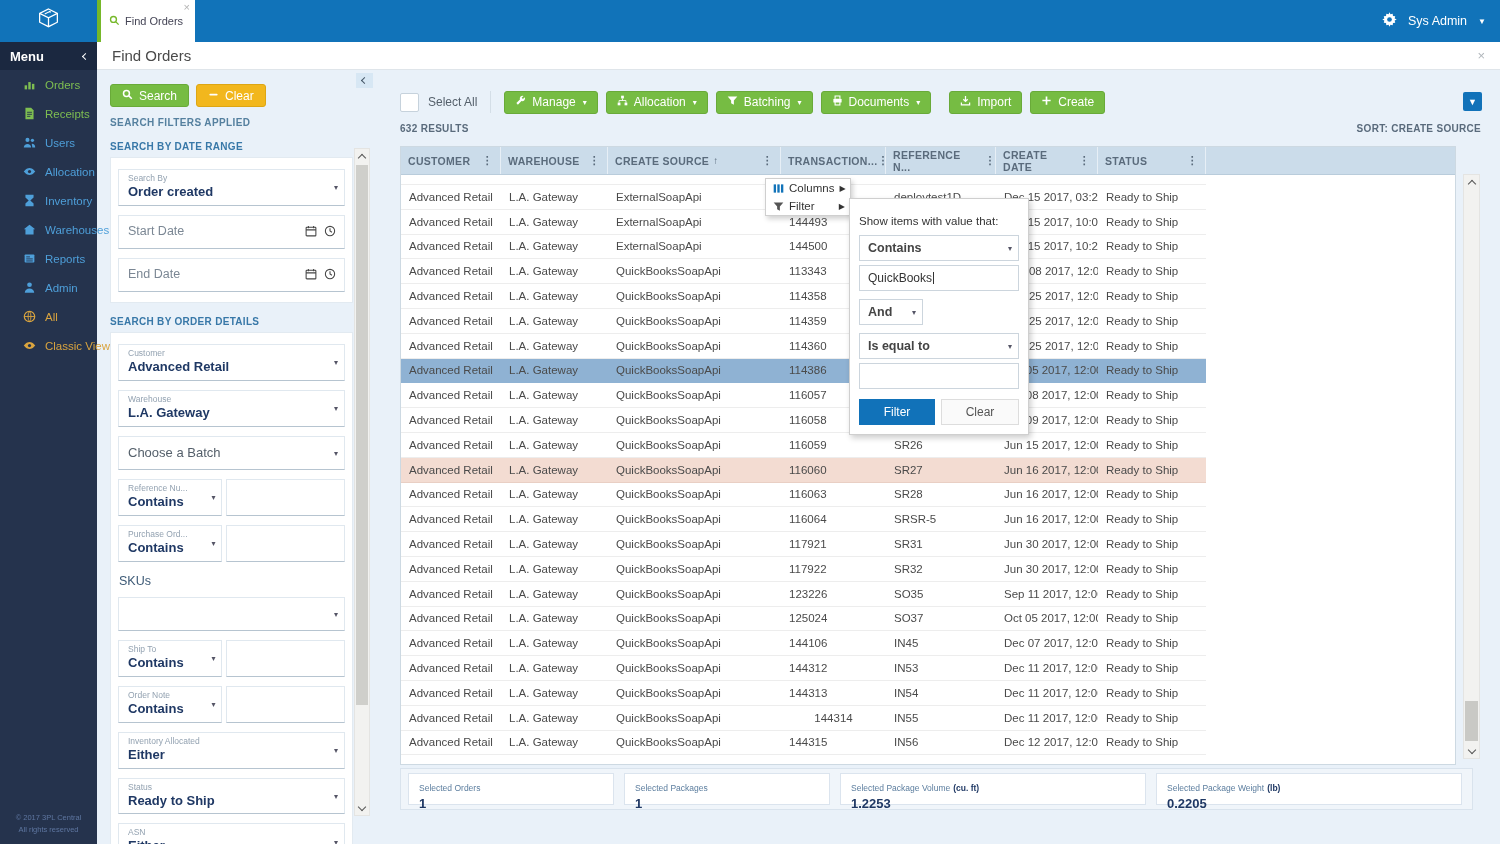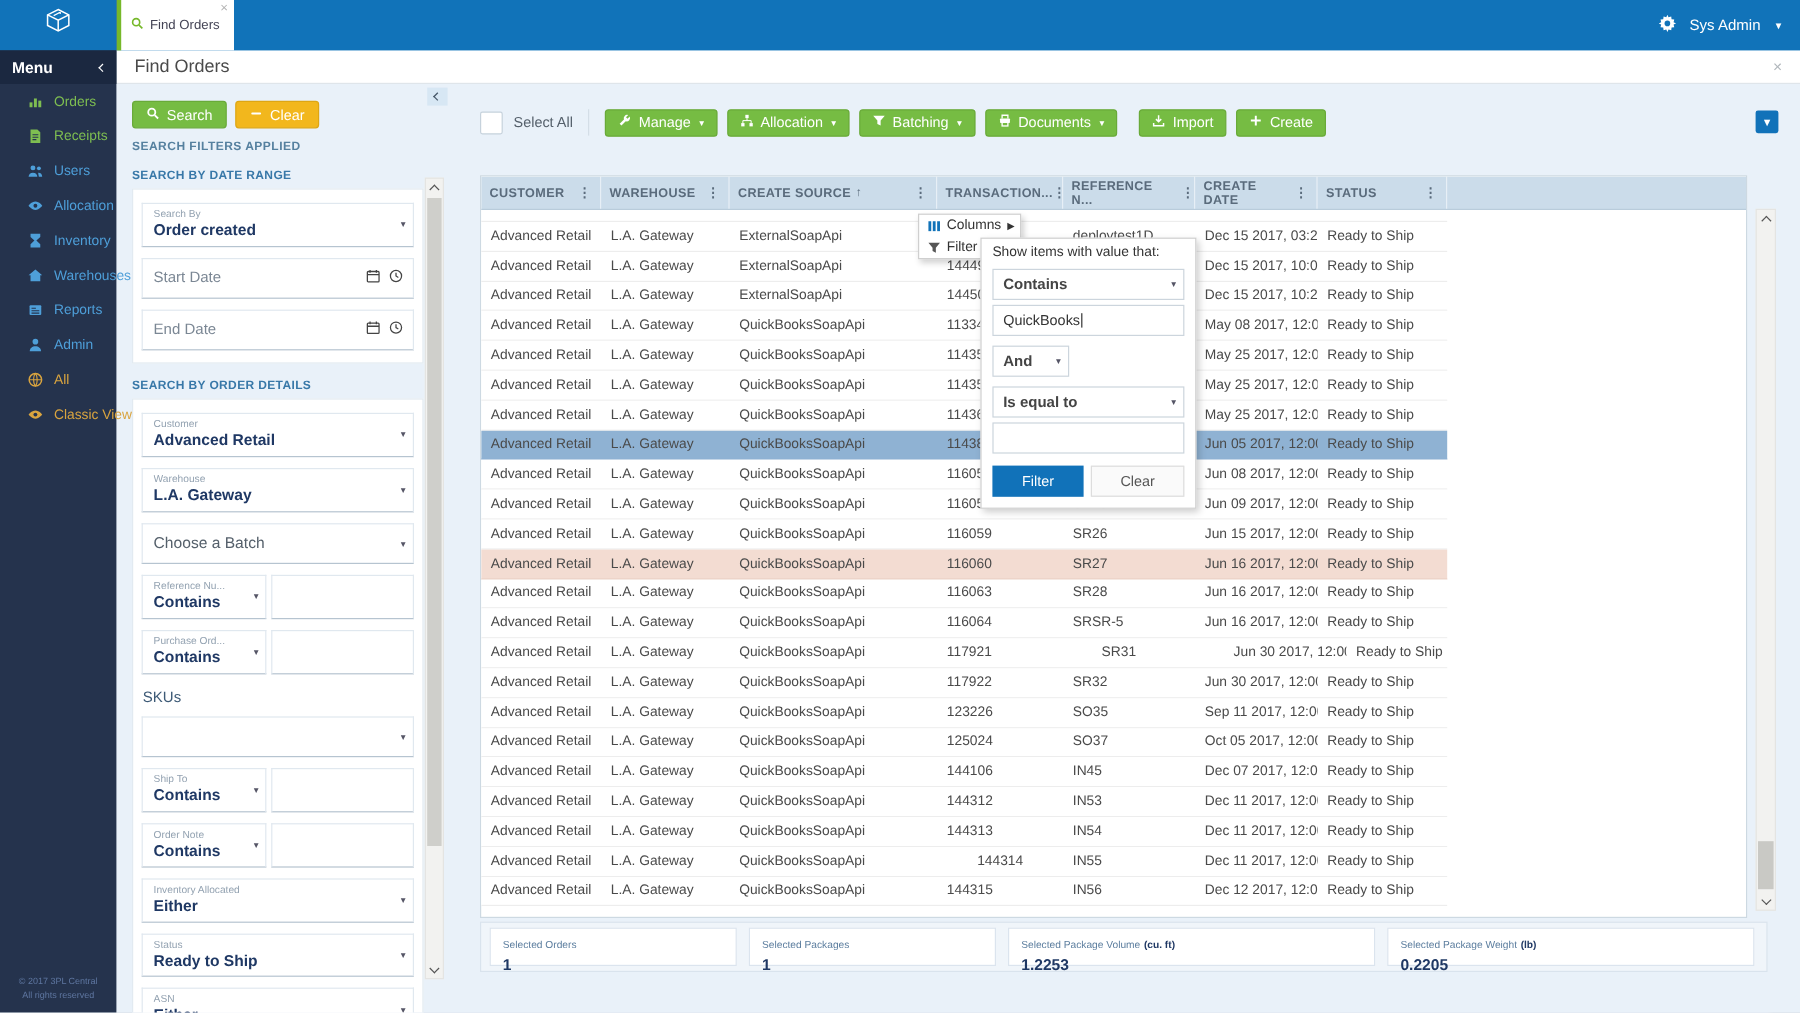--- a/index.html
+++ b/index.html
@@ -104,22 +104,22 @@
   .sbox .sunit{font-size:8.5px;color:#1F3864;font-weight:bold;margin-left:3px;}
   .sbox .sval{font-size:13px;font-weight:bold;color:#1F3864;margin-top:1px;}
   
   .pmenu{position:absolute;left:668px;top:108px;width:84px;background:#fff;border:1px solid #cfcfcf;
          box-shadow:2px 3px 5px rgba(0,0,0,.18);z-index:20;font-size:11.5px;color:#333;}
   .pm-item{display:flex;align-items:center;gap:5px;padding:3px 5px 3px 7px;}
   .pm-arrow{margin-left:auto;font-size:8px;color:#333;}
   .pm-ic{display:inline-flex;}
   .pm-ic svg{width:11px;height:11px;}
   .pm-ic.blue{color:#1173B9}.pm-ic.dark{color:#555}
-  .ppanel{position:absolute;left:720px;top:128px;width:180px;background:#fff;border:1px solid #cfcfcf;
-          box-shadow:2px 3px 6px rgba(0,0,0,.2);z-index:21;padding:5px 9px 9px;box-sizing:border-box;}
+  .ppanel{position:absolute;left:752px;top:128px;width:180px;background:#fff;border:1px solid #cfcfcf;
+          box-shadow:2px 3px 6px rgba(0,0,0,.2);z-index:21;padding:16px 9px 9px;box-sizing:border-box;}
   .pp-title{font-size:11.5px;color:#333;}
   .psel{position:relative;border:1px solid #ccd5dd;padding:5px 16px 5px 8px;font-size:12.5px;font-weight:bold;color:#444;margin-top:8px;}
   .psel .caret{position:absolute;right:6px;top:50%;transform:translateY(-50%);font-size:8px;color:#556;font-weight:normal;}
   .psel.small{width:38px;display:inline-block;box-sizing:content-box;}
   .pinput{border:1px solid #ccd5dd;padding:4px 8px;font-size:12px;color:#333;margin-top:4px;height:16px;display:flex;align-items:center;}
   .cursor{display:inline-block;width:1px;height:12px;background:#333;margin-left:1px;}
   .pbtns{display:flex;gap:6px;margin-top:10px;}
   .pbtn-filter{flex:1;background:#1172B9;color:#fff;text-align:center;padding:6px 0;font-size:12px;cursor:pointer;}
   .pbtn-clear{flex:1;background:#fafafa;border:1px solid #ddd;color:#555;text-align:center;padding:5px 0;font-size:12px;box-sizing:border-box;cursor:pointer;}
 </style>
@@ -455,20 +455,24 @@
           <button class="gbtn">
             <span><svg viewBox="0 0 16 16">
                 <path d="M8 2v12M2 8h12" stroke="#fff" stroke-width="2.4"></path>
               </svg></span>
             <span>Create</span>
           </button>
         </span>
     </div>
     <div class="mini-filter">▼</div>
 
+    <div class="results-line">
+      <span>632 RESULTS</span>
+      <span>SORT: CREATE SOURCE</span>
+    </div>
 
     <div class="table">
       <div class="thead" id="thead">
           <div class="th" style="width: 100px;">
             <span>CUSTOMER</span>
             <span class="kebab">⋮</span>
           </div>
           <div class="th" style="width: 107px;">
             <span>WAREHOUSE</span>
             <span class="kebab">⋮</span>
@@ -622,21 +626,21 @@
             <div class="td" style="width: 105px;">116064</div>
             <div class="td" style="width: 110px;">SRSR-5</div>
             <div class="td" style="width: 102px;">Jun 16 2017, 12:00:...</div>
             <div class="td" style="width: 108px;">Ready to Ship</div>
           </div>
           <div class="tr">
             <div class="td" style="width: 100px;">Advanced Retail</div>
             <div class="td" style="width: 107px;">L.A. Gateway</div>
             <div class="td" style="width: 173px;">QuickBooksSoapApi</div>
             <div class="td" style="width: 105px;">117921</div>
-            <div class="td" style="width: 110px; margin-left: 24px;">SR31</div>
+            <div class="td" style="width: 110px;">SR31</div>
             <div class="td" style="width: 102px;">Jun 30 2017, 12:00:...</div>
             <div class="td" style="width: 108px;">Ready to Ship</div>
           </div>
           <div class="tr">
             <div class="td" style="width: 100px;">Advanced Retail</div>
             <div class="td" style="width: 107px;">L.A. Gateway</div>
             <div class="td" style="width: 173px;">QuickBooksSoapApi</div>
             <div class="td" style="width: 105px;">117922</div>
             <div class="td" style="width: 110px;">SR32</div>
             <div class="td" style="width: 102px;">Jun 30 2017, 12:00:...</div>

